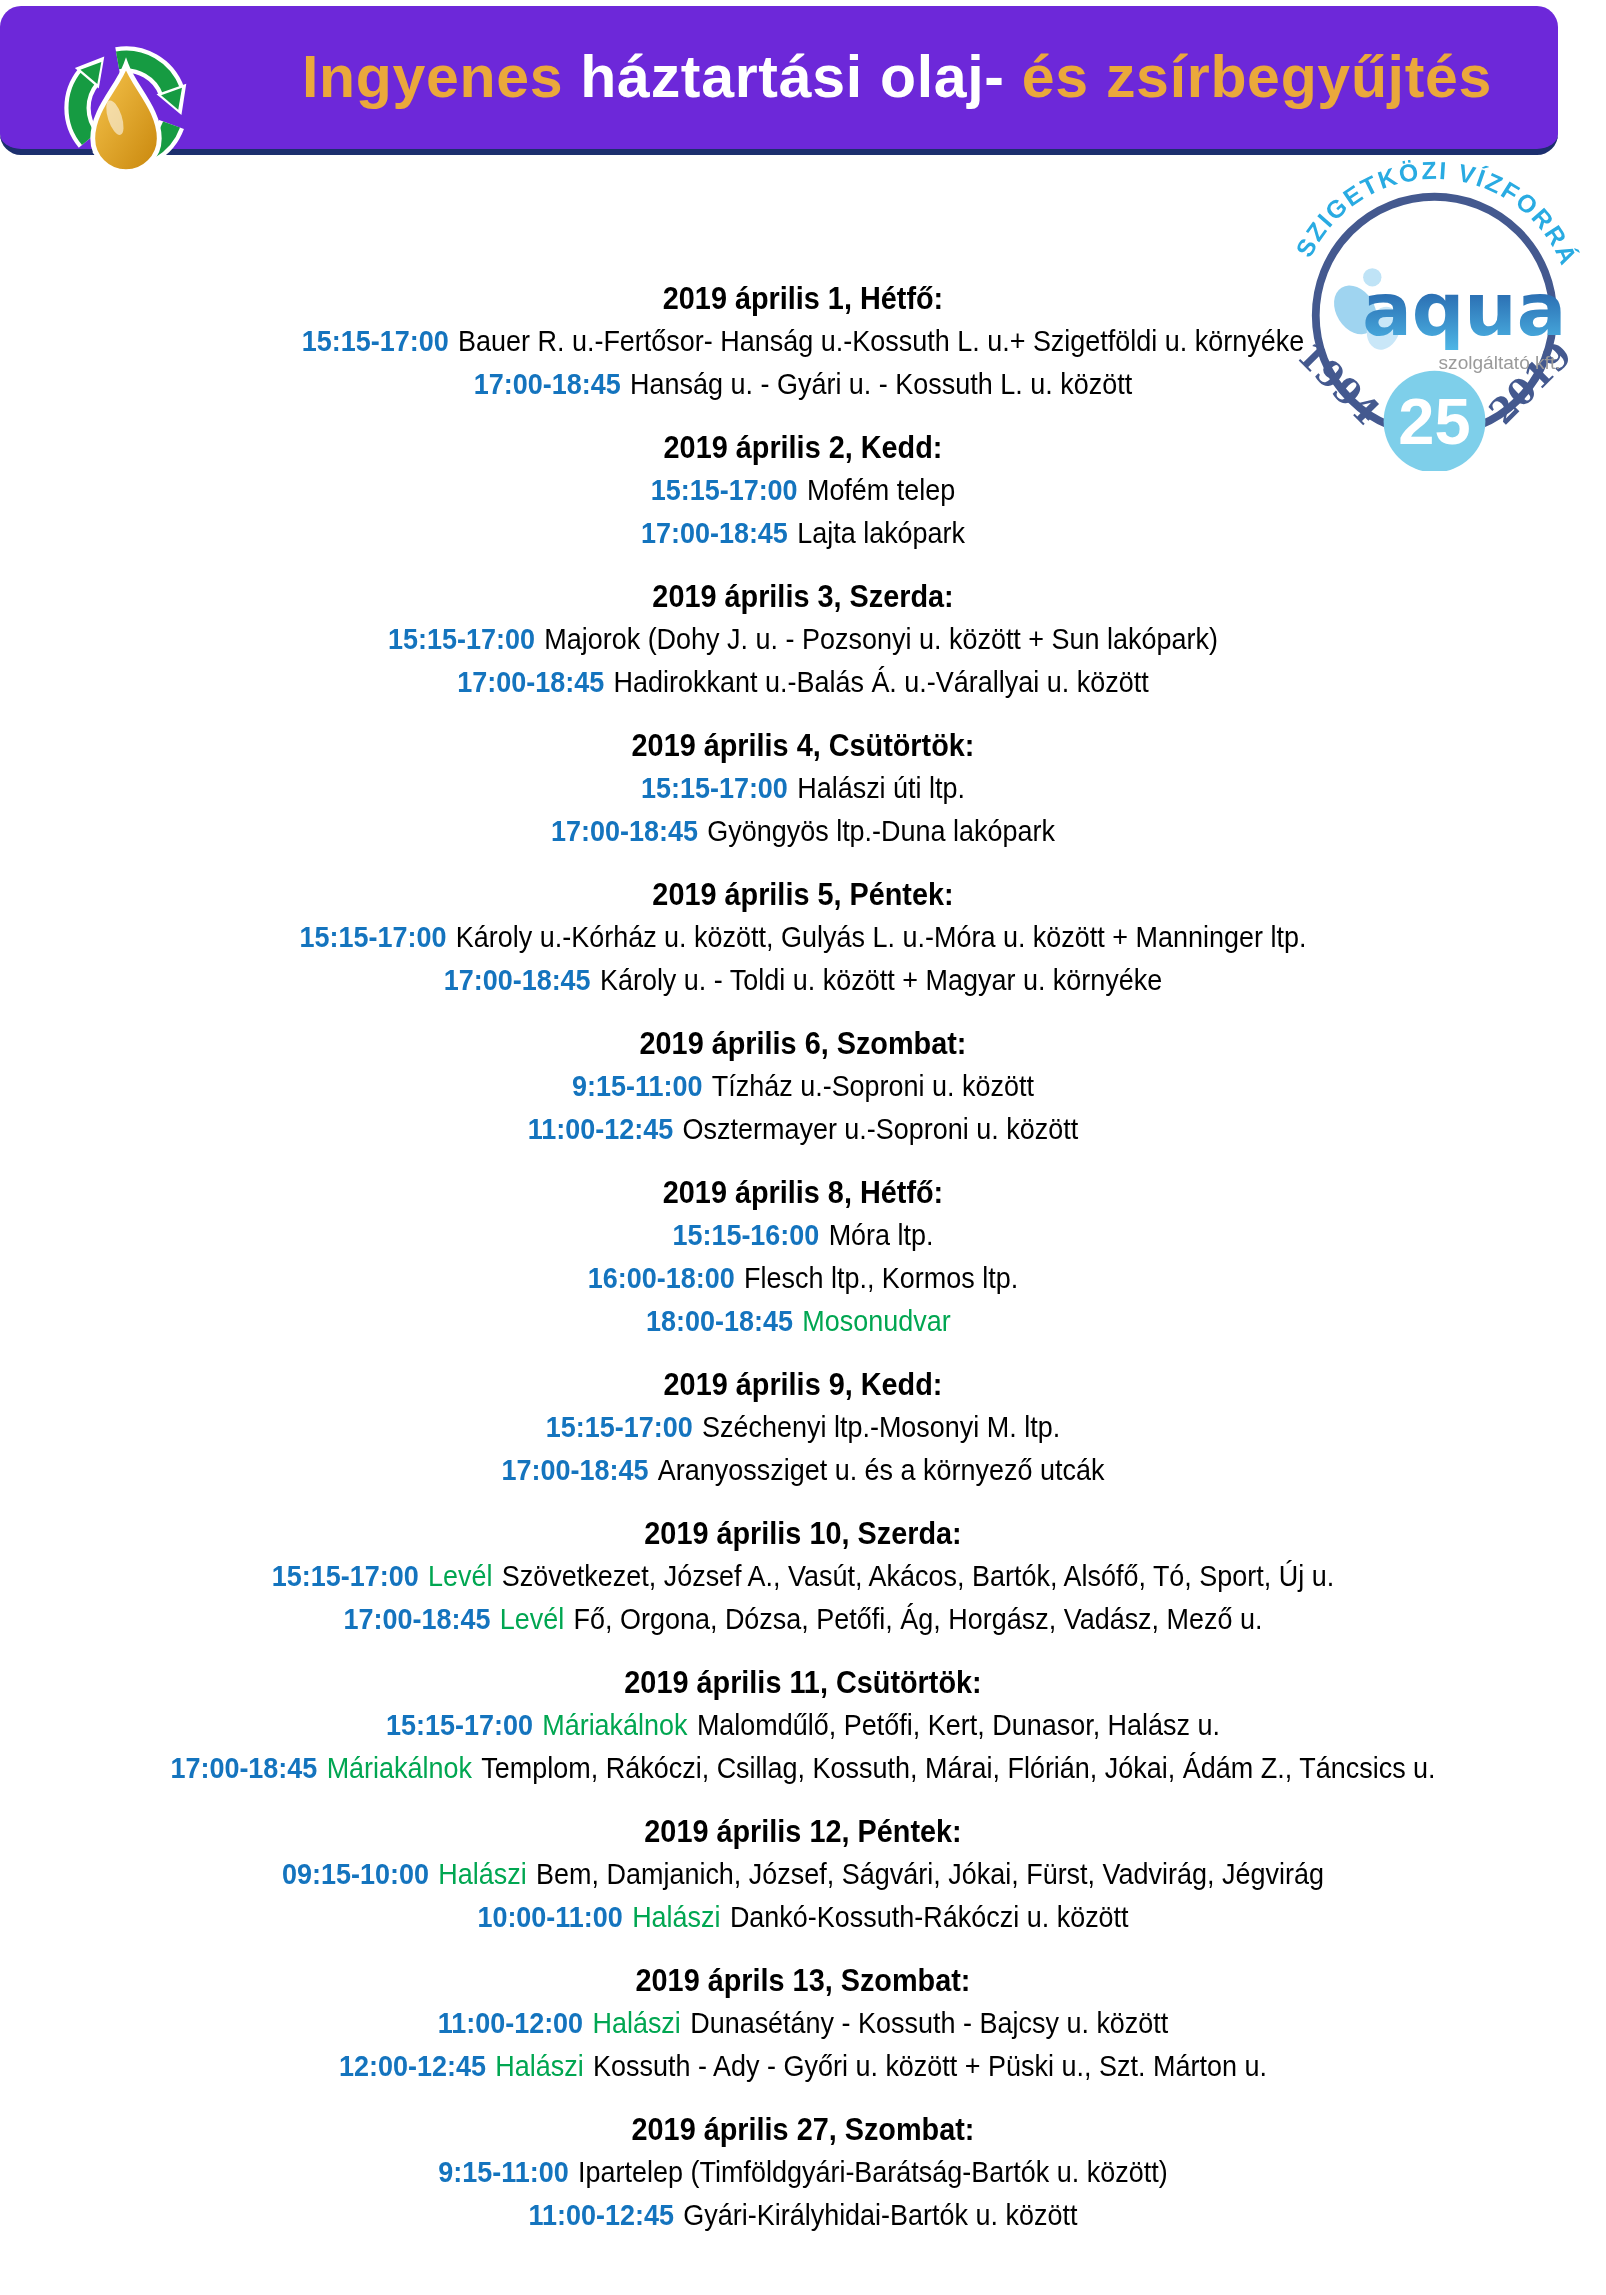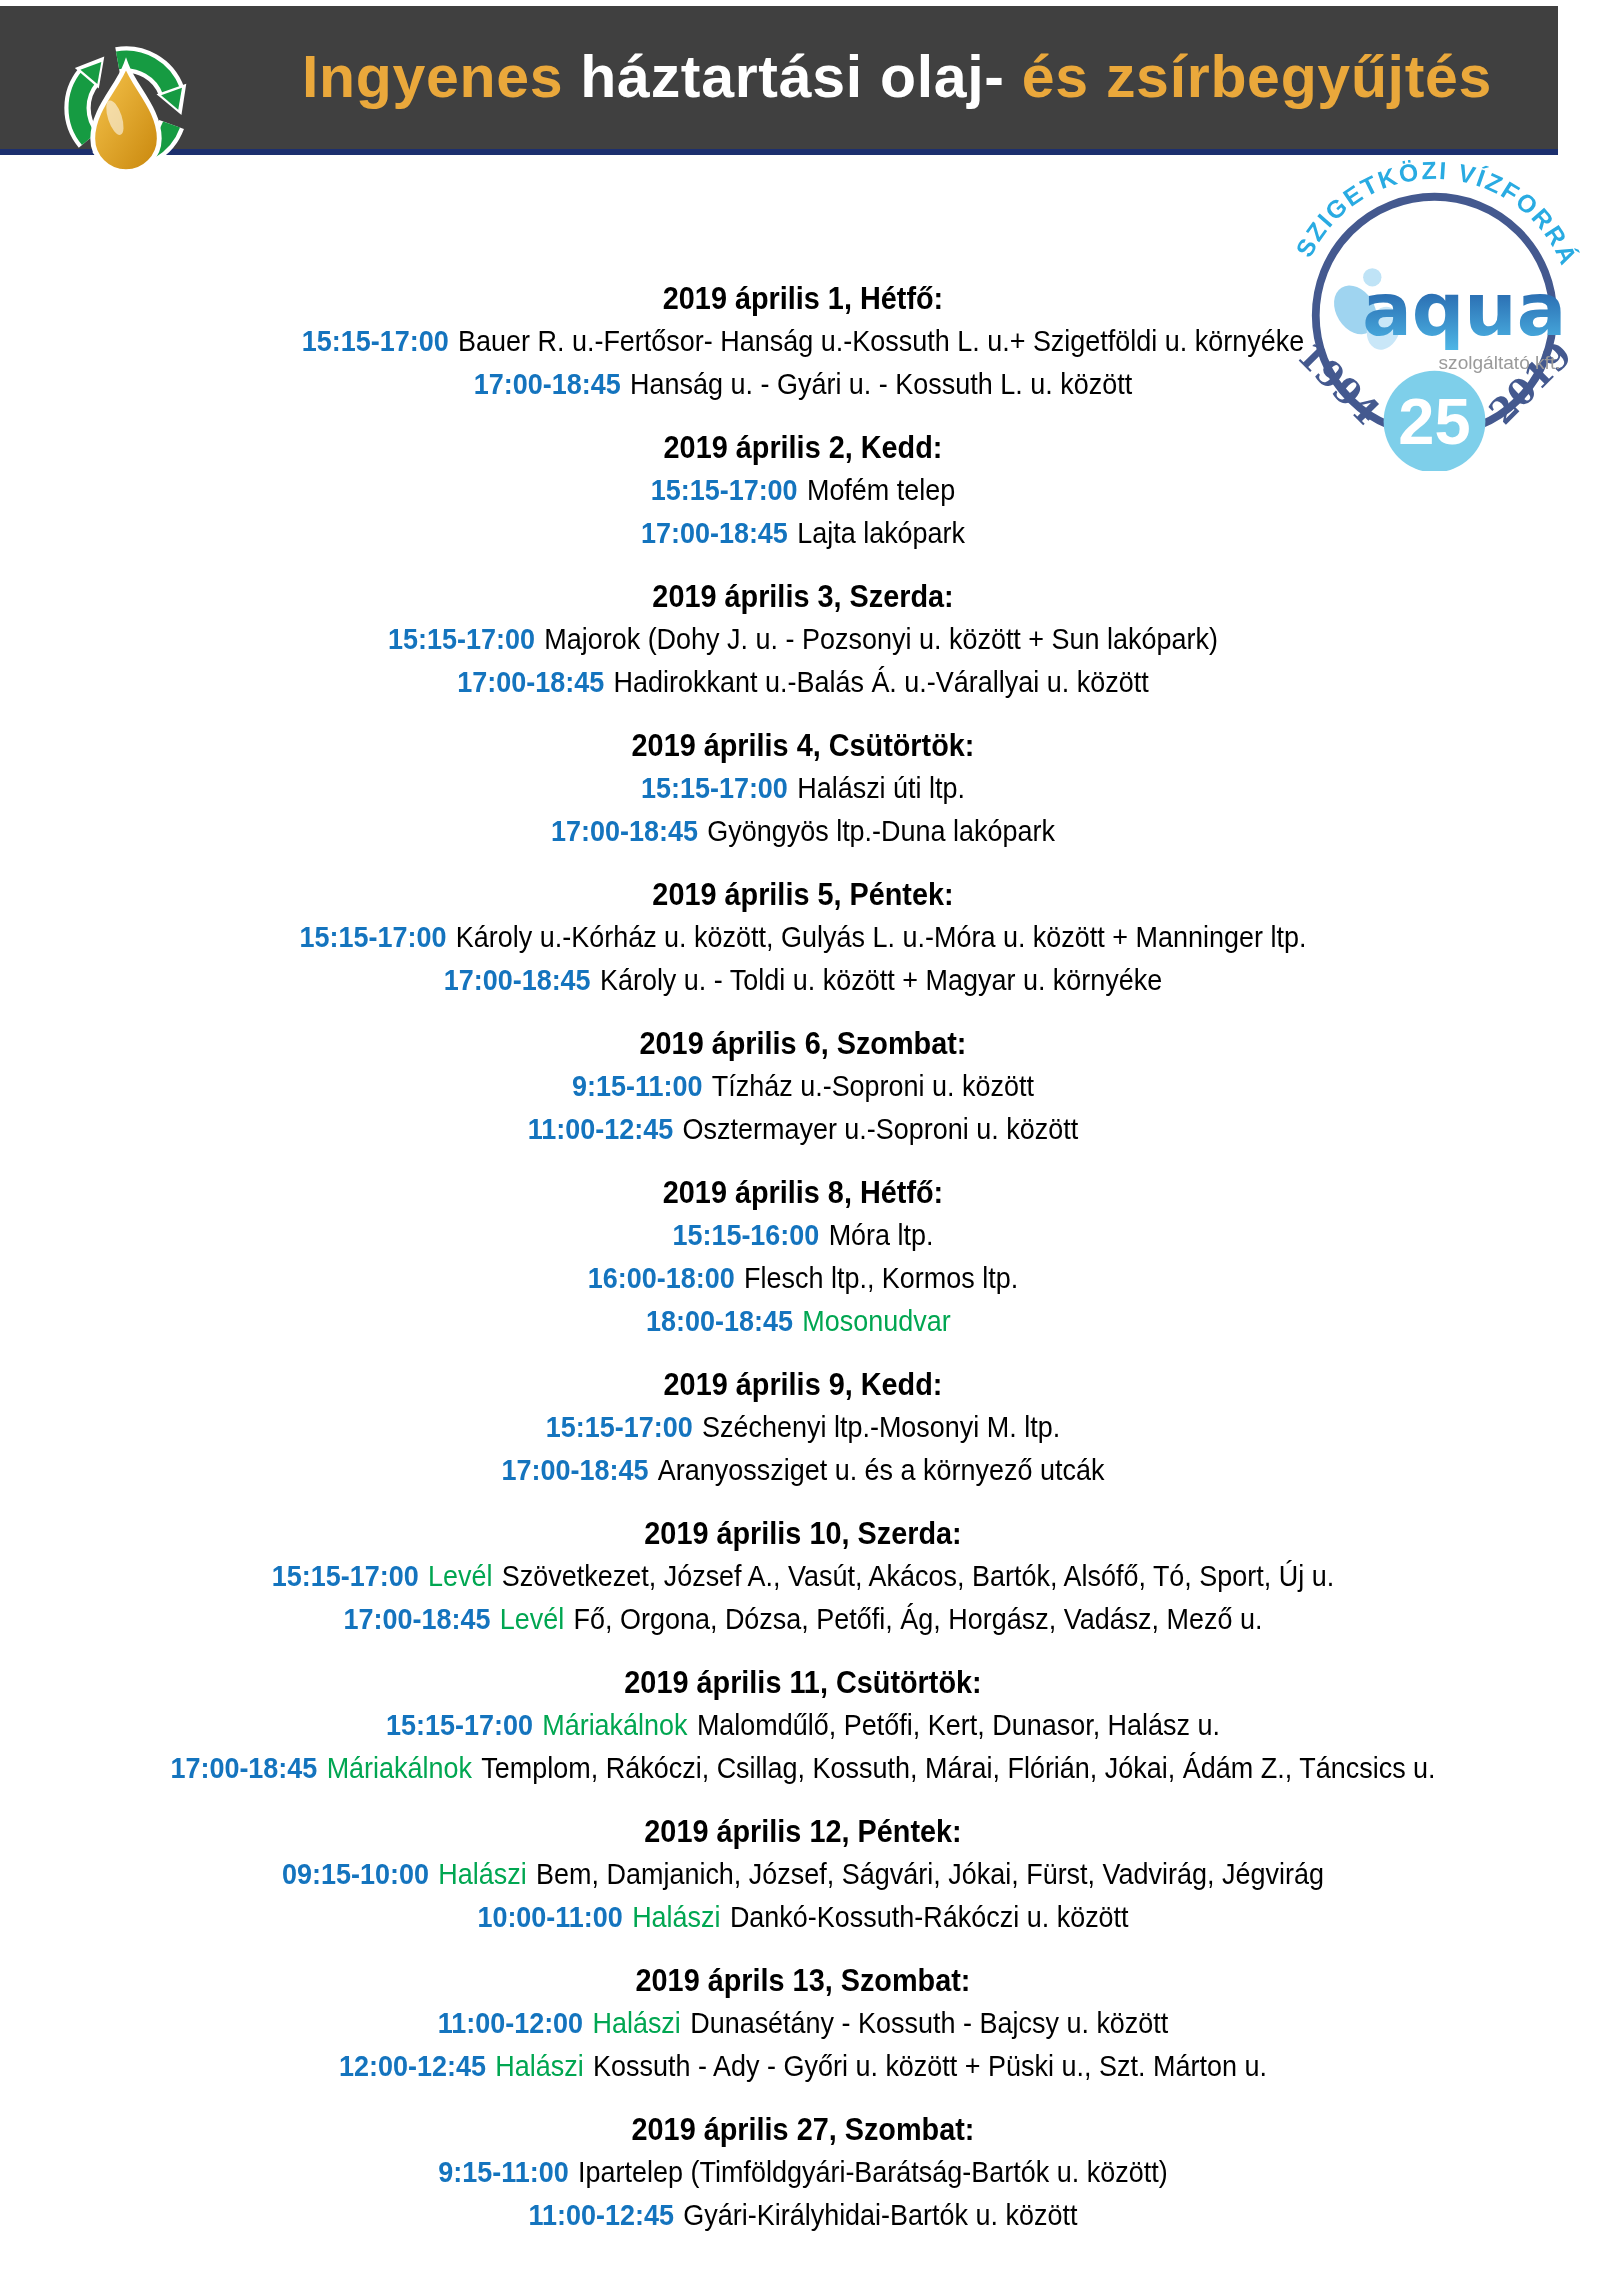--- a/index.html
+++ b/index.html
@@ -3,22 +3,22 @@
 <meta charset="utf-8">
 <style>
   html,body{margin:0;padding:0;}
   body{
     width:1606px;height:2295px;position:relative;background:#ffffff;
     font-family:"Liberation Sans", sans-serif;overflow:hidden;
   }
   
   .banner{
     position:absolute;left:0;top:5.7px;width:1558px;height:149px;
-    background:#404040;border-bottom:6.4px solid #1C2F6E;box-sizing:border-box;
-    display:flex;align-items:center;
+    background:#6d28d9;border-bottom:6.4px solid #1C2F6E;box-sizing:border-box;
+    display:flex;align-items:center;border-radius:21px;
   }
   .banner-title{
     flex:1;text-align:center;padding-left:236px;
     font-size:59px;font-weight:bold;letter-spacing:0.7px;white-space:nowrap;
   }
   .c-orange{color:#EAA83B;}
   .c-white{color:#FFFFFF;}
   
   .recycle-logo{position:absolute;left:28.6px;top:11.4px;width:194px;height:194px;}
   .aqua-badge{position:absolute;left:1279px;top:160px;width:311px;height:311px;}

